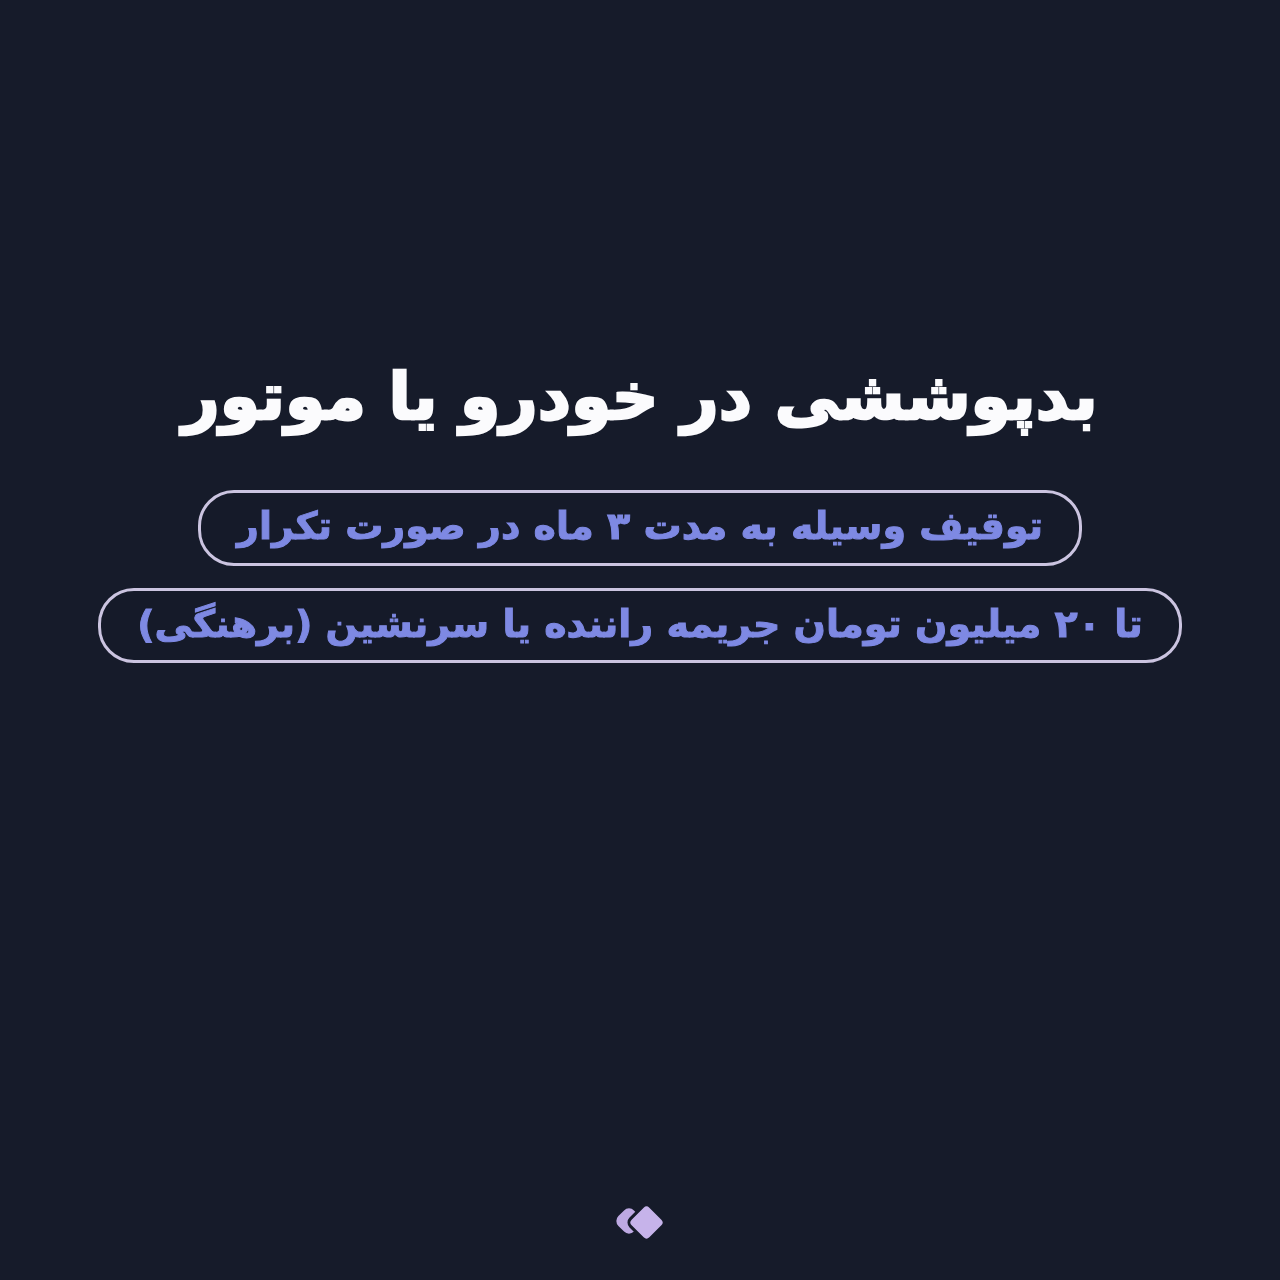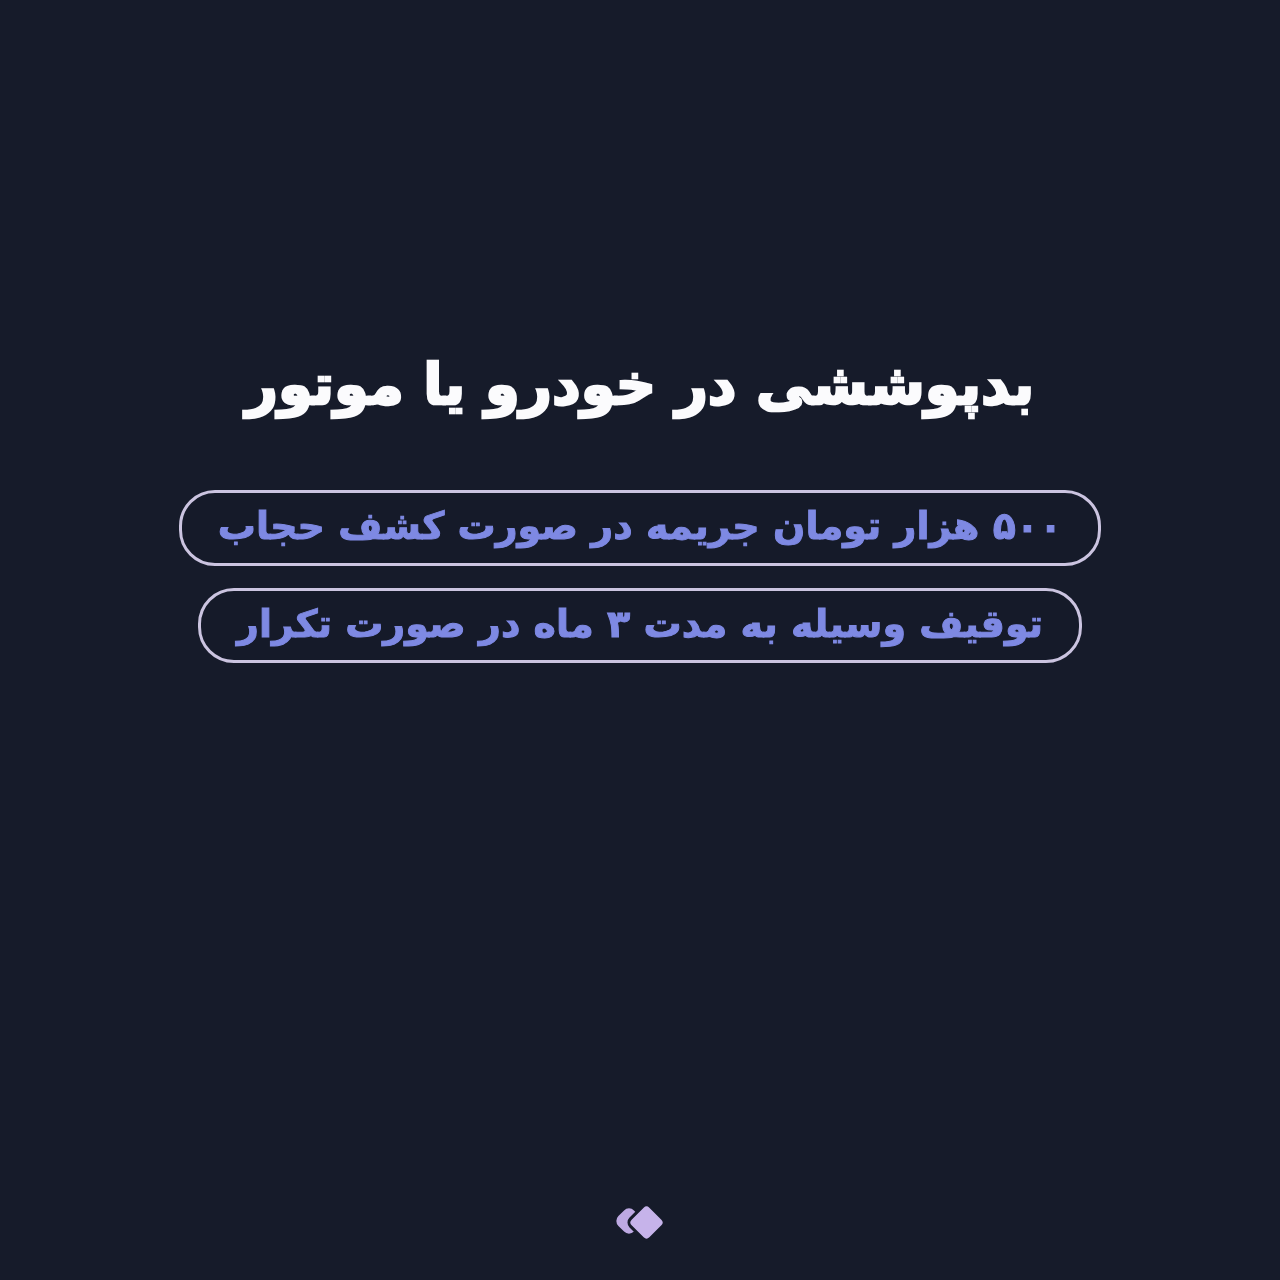--- a/index.html
+++ b/index.html
@@ -40,21 +40,21 @@
       40px 580px #4a5470, 1240px 600px #4a5470, 90px 720px #4a5470, 1190px 730px #4a5470,
       230px 880px #4a5470, 540px 910px #4a5470, 900px 870px #4a5470, 1240px 920px #4a5470,
       420px 1120px #4a5470, 720px 1100px #4a5470, 1040px 1120px #4a5470, 600px 1250px #4a5470;
   }
   .title{
     position:absolute;
     top:312px;left:0;right:0;
     text-align:center;
     direction:rtl;
     color:#fbfbfd;
-    font-size:56px;
+    font-size:65px;
     font-weight:bold;
     line-height:1.25;
     -webkit-text-stroke:2.5px #fbfbfd;
     letter-spacing:-1px;
   }
   .pill-list{
     position:absolute;
     top:490px;left:0;right:0;
     display:flex;
     flex-direction:column;
@@ -103,22 +103,22 @@
 </style>
 </head>
 <body>
 
 <div class="poster">
   <div class="speckles"></div>
 
   <h1 class="title">بدپوششی در خودرو یا موتور</h1>
 
   <div class="pill-list">
-    <div class="pill">۵۰۰ هزار تومان جریمه در صورت کشف حجاب</div>
     <div class="pill">توقیف وسیله به مدت ۳ ماه در صورت تکرار</div>
+    <div class="pill">تا ۲۰ میلیون تومان جریمه راننده یا سرنشین (برهنگی)</div>
   </div>
 
   <div class="logo">
     <div class="logo-inner">
       <span class="diamond left"></span>
       <span class="diamond right"></span>
     </div>
   </div>
 </div>
 

